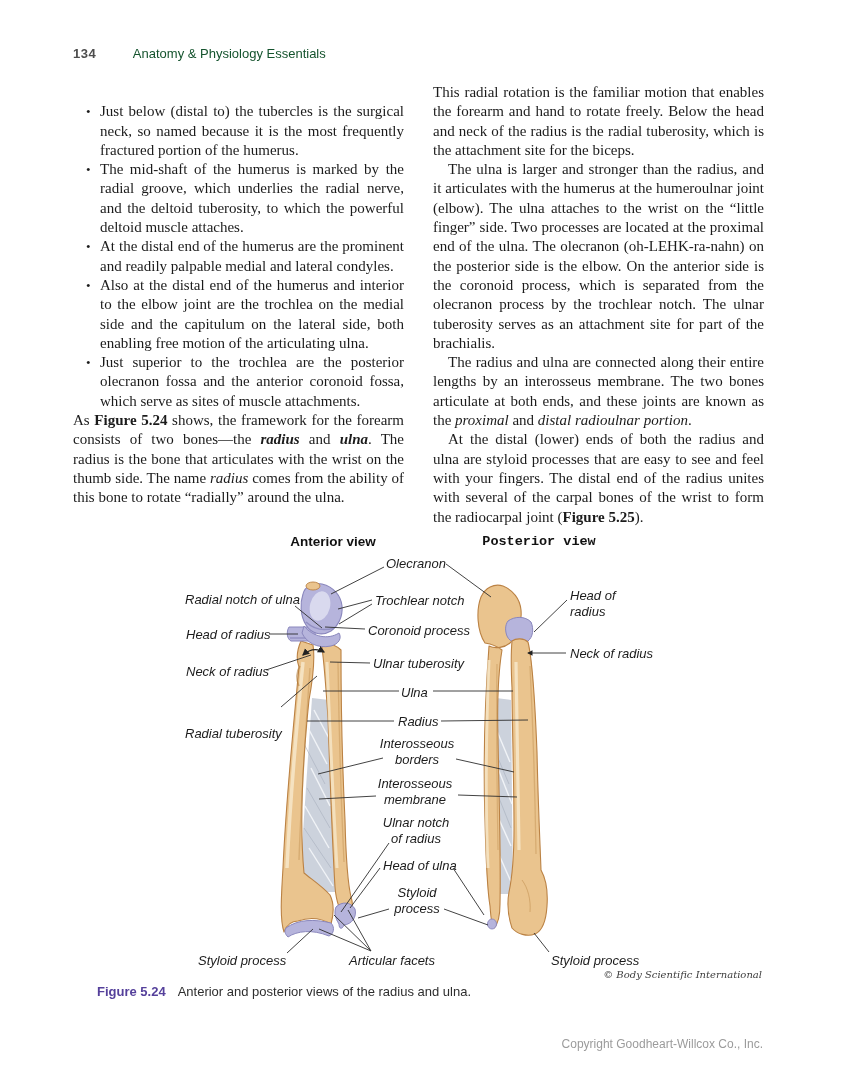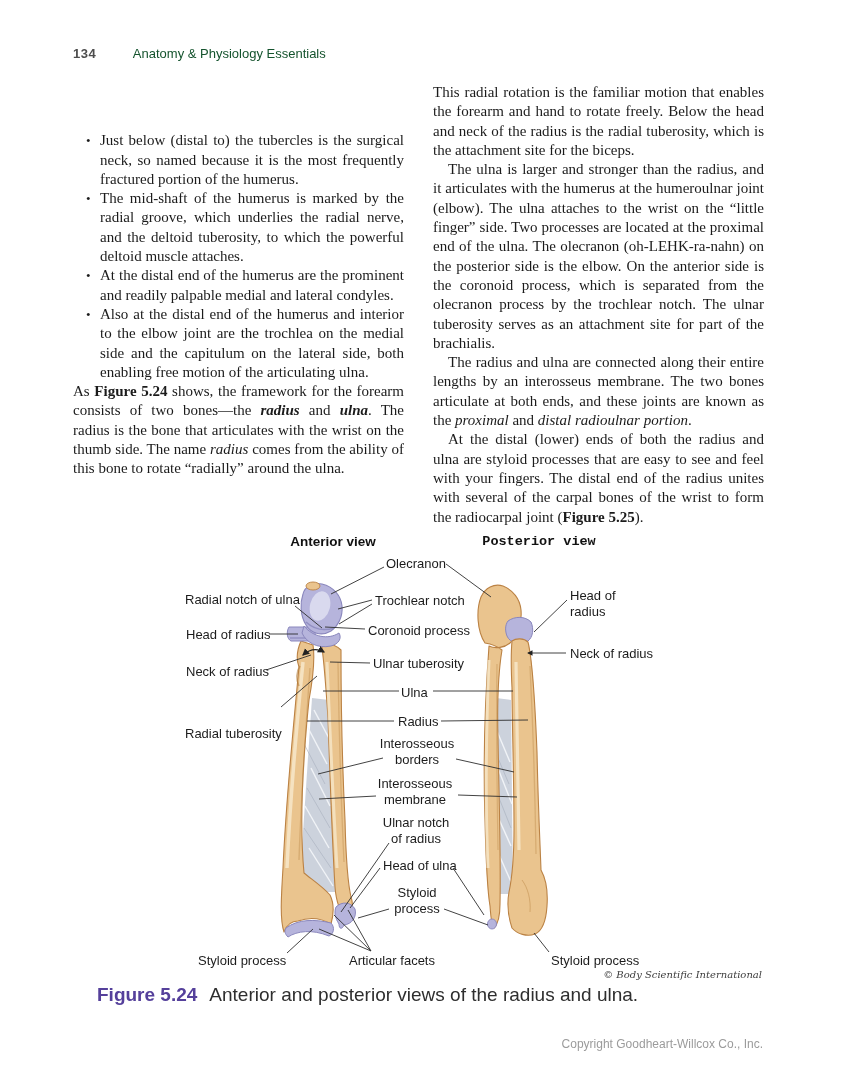--- a/index.html
+++ b/index.html
@@ -14,27 +14,27 @@
   .col{width:331px;font-size:15px;line-height:19.3px;text-align:justify;}
   ul.bul{margin:0;padding:0 0 0 27px;list-style:none;}
   ul.bul li{position:relative;margin:0;}
   ul.bul li::before{content:"\2022";position:absolute;left:-14px;top:0;font-size:13px;color:#1b1b1b;}
   .para{margin:0;}
   .ind{text-indent:15px;}
   
   .figlayer{position:absolute;left:0;top:0;width:849px;height:1087px;pointer-events:none;}
   svg.art{position:absolute;left:0;top:0;}
   .flabel{position:absolute;font-family:"Liberation Sans",sans-serif;font-size:13px;line-height:16px;
-          color:#1c1c1c;white-space:pre-line;}
+          color:#1c1c1c;white-space:pre-line;font-style:italic;}
   .flabel.c{text-align:center;}
   .vtitle{position:absolute;font-family:"Liberation Sans",sans-serif;font-size:13.5px;font-weight:bold;
           color:#111;width:160px;text-align:center;}
   .credit{position:absolute;left:596px;top:969px;width:166px;text-align:right;
           font-family:"DejaVu Serif",serif;font-style:italic;font-size:10px;color:#3c3c3c;}
-  .caption{position:absolute;left:73px;top:984px;font-family:"Liberation Sans",sans-serif;font-size:19px;color:#2e2e2e;padding-left:24px;}
+  .caption{position:absolute;left:73px;top:984px;font-family:"Liberation Sans",sans-serif;font-size:13px;color:#2e2e2e;padding-left:24px;}
   .caption .fignum{font-weight:bold;color:#55409b;margin-right:12px;}
   .copyright{position:absolute;right:86px;top:1037px;font-family:"Liberation Sans",sans-serif;
              font-size:12px;color:#9b9b9b;}
 </style>
 </head>
 <body>
 
 <div class="page">
 
   <div class="hdr">
@@ -42,20 +42,21 @@
     <span class="title">Anatomy &amp; Physiology Essentials</span>
   </div>
 
   <div class="cols">
     <div class="col">
       <ul class="bul">
         <li>Just below (distal to) the tubercles is the surgical neck, so named because it is the most frequently fractured portion of the humerus.</li>
         <li>The mid-shaft of the humerus is marked by the radial groove, which underlies the radial nerve, and the deltoid tuberosity, to which the powerful deltoid muscle attaches.</li>
         <li>At the distal end of the humerus are the prominent and readily palpable medial and lateral condyles.</li>
         <li>Also at the distal end of the humerus and interior to the elbow joint are the trochlea on the medial side and the capitulum on the lateral side, both enabling free motion of the articulating ulna.</li>
+        <li>Just superior to the trochlea are the posterior olecranon fossa and the anterior coronoid fossa, which serve as sites of muscle attachments.</li>
       </ul>
       <p class="para"><span>As </span><span style="font-weight: bold;">Figure 5.24</span><span> shows, the framework for the forearm consists of two bones—the </span><span style="font-weight: bold; font-style: italic;">radius</span><span> and </span><span style="font-weight: bold; font-style: italic;">ulna</span><span>. The radius is the bone that articulates with the wrist on the thumb side. The name </span><span style="font-style: italic;">radius</span><span> comes from the ability of this bone to rotate “radially” around the ulna.</span></p>
     </div>
     <div class="col">
       <p class="para"><span>This radial rotation is the familiar motion that enables the forearm and hand to rotate freely. Below the head and neck of the radius is the radial tuberosity, which is the attachment site for the biceps.</span></p>
       <p class="para ind"><span>The ulna is larger and stronger than the radius, and it articulates with the humerus at the humeroulnar joint (elbow). The ulna attaches to the wrist on the “little finger” side. Two processes are located at the proximal end of the ulna. The olecranon (oh-LEHK-ra-nahn) on the posterior side is the elbow. On the anterior side is the coronoid process, which is separated from the olecranon process by the trochlear notch. The ulnar tuberosity serves as an attachment site for part of the brachialis.</span></p>
       <p class="para ind"><span>The radius and ulna are connected along their entire lengths by an interosseus membrane. The two bones articulate at both ends, and these joints are known as the </span><span style="font-style: italic;">proximal</span><span> and </span><span style="font-style: italic;">distal radioulnar portion</span><span>.</span></p>
       <p class="para ind"><span>At the distal (lower) ends of both the radius and ulna are styloid processes that are easy to see and feel with your fingers. The distal end of the radius unites with several of the carpal bones of the wrist to form the radiocarpal joint (</span><span style="font-weight: bold;">Figure 5.25</span><span>).</span></p>
     </div>
   </div>

